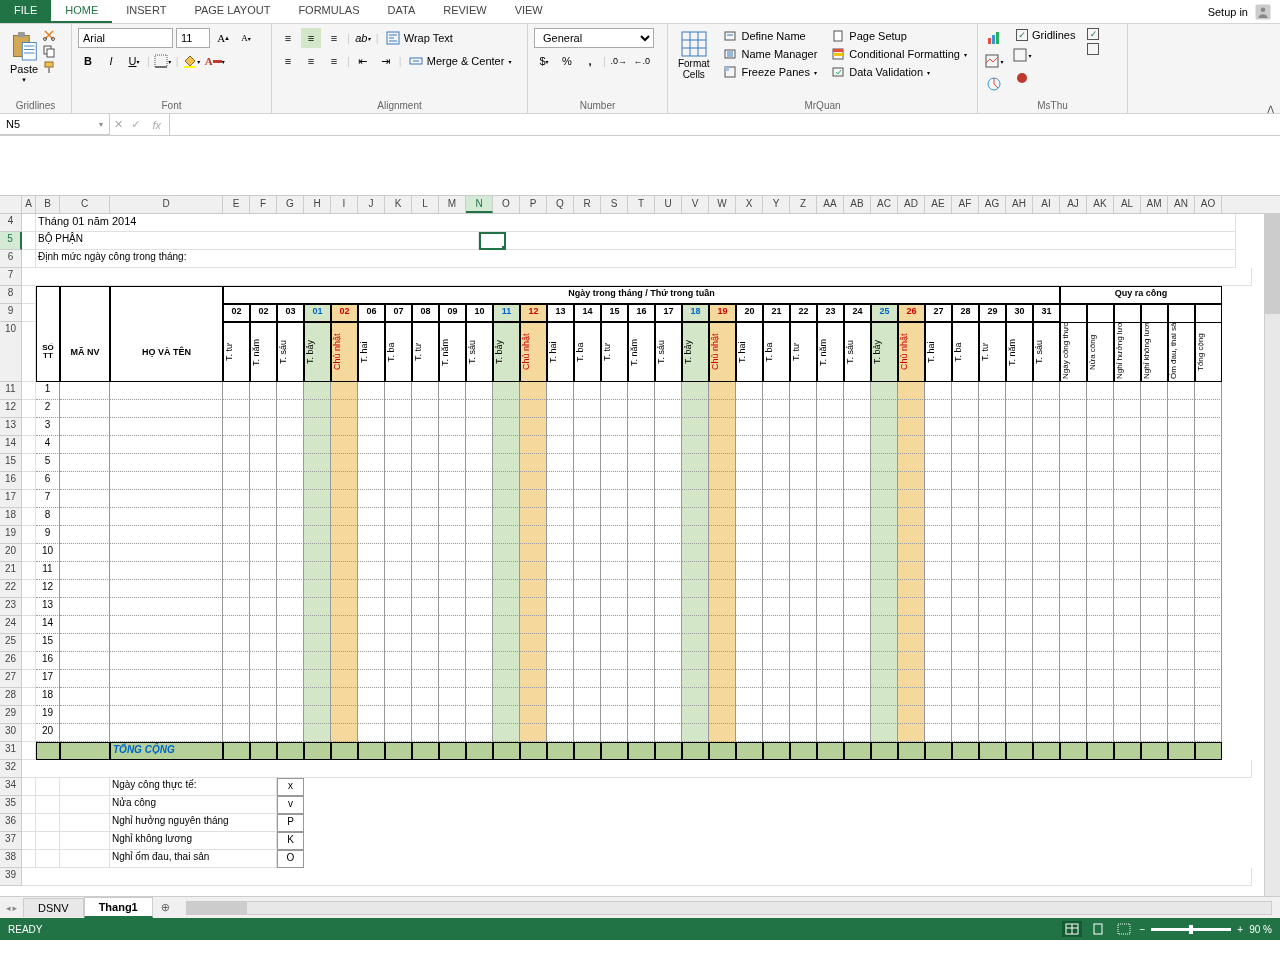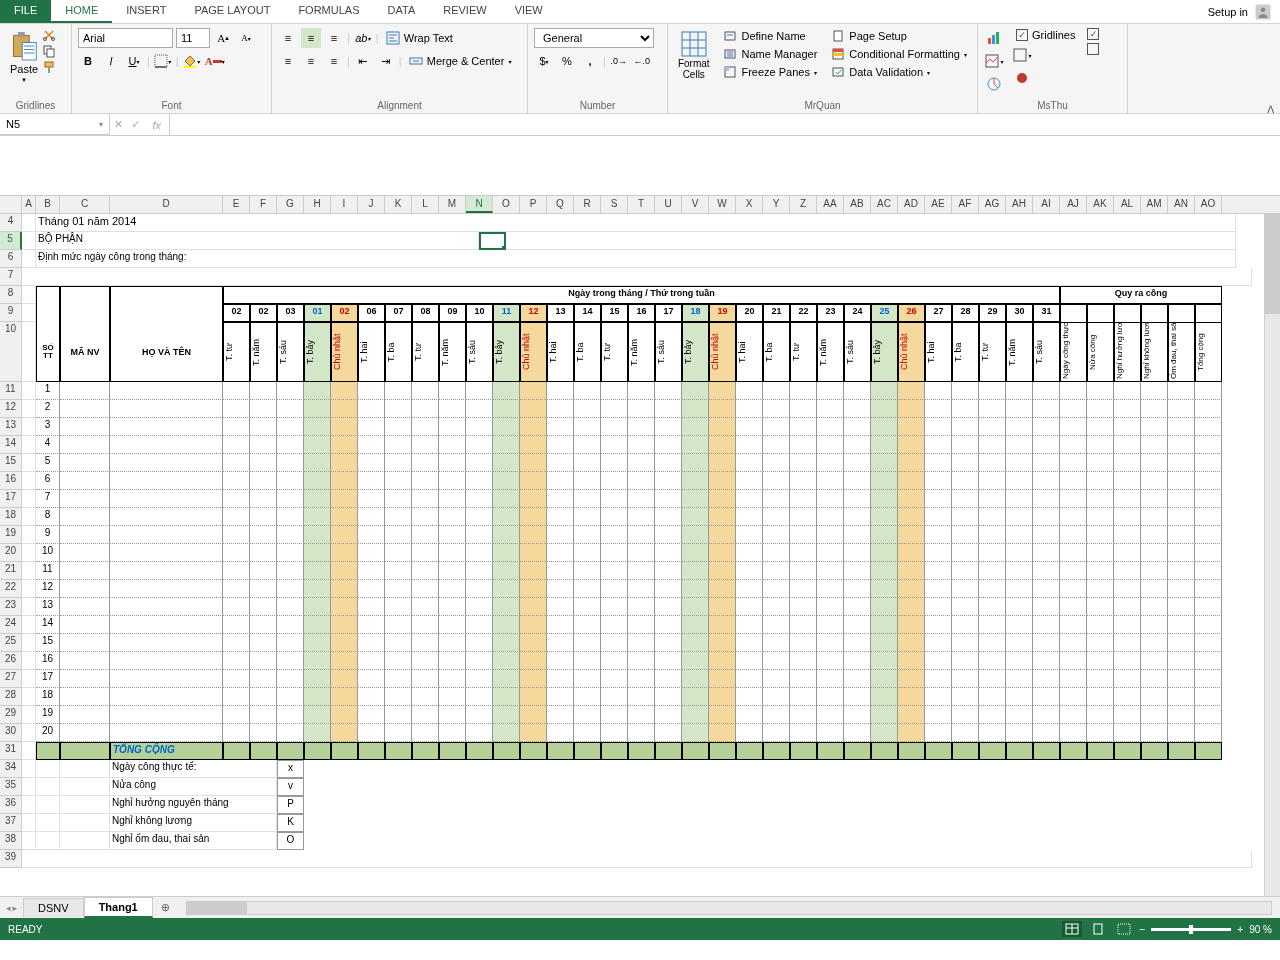--- a/index.html
+++ b/index.html
@@ -1460,20 +1460,24 @@
         <div class="cell total" style="width: 27px;"></div>
         <div class="cell total" style="width: 27px;"></div>
         <div class="cell total" style="width: 27px;"></div>
         <div class="cell total" style="width: 27px;"></div>
         <div class="cell total" style="width: 27px;"></div>
         <div class="cell total" style="width: 27px;"></div>
         <div class="cell total" style="width: 27px;"></div>
         <div class="cell total" style="width: 27px;"></div>
       </div>
       <div class="row">
+        <div class="rh">32</div>
+        <div class="cell " style="width: 1230px;"></div>
+      </div>
+      <div class="row">
         <div class="rh">34</div>
         <div class="cell " style="width: 14px;"></div>
         <div class="cell " style="width: 24px;"></div>
         <div class="cell " style="width: 50px;"></div>
         <div class="cell " style="width: 167px;">Ngày công thực tế:</div>
         <div class="cell " style="width: 27px; text-align: center; border: 1px solid rgb(153, 153, 153);">x</div>
       </div>
       <div class="row">
         <div class="rh">35</div>
         <div class="cell " style="width: 14px;"></div>

